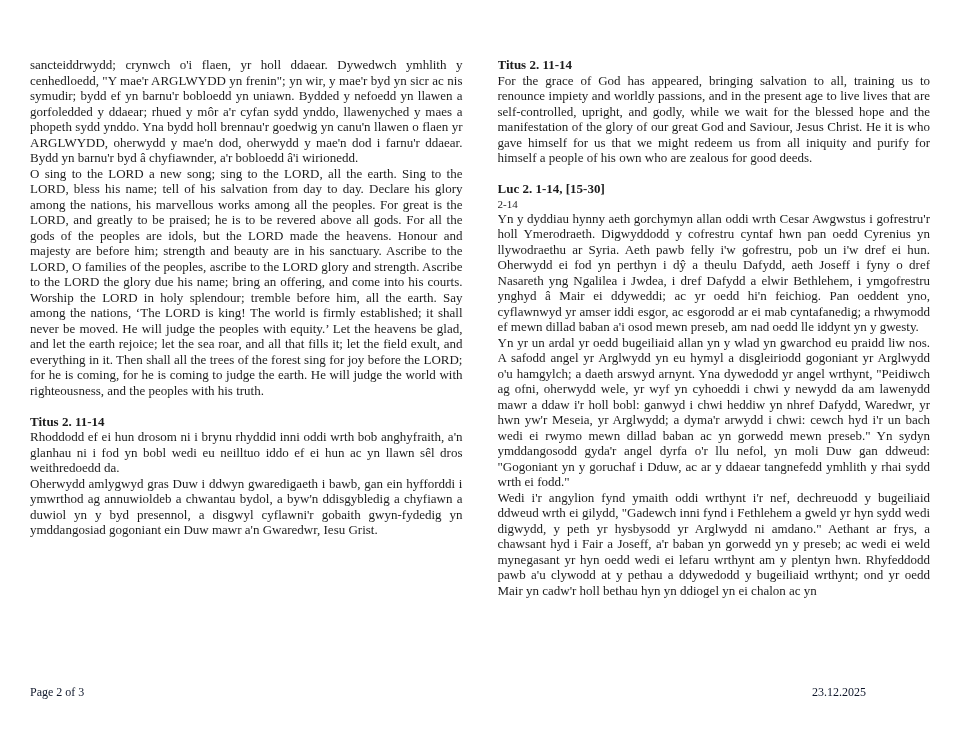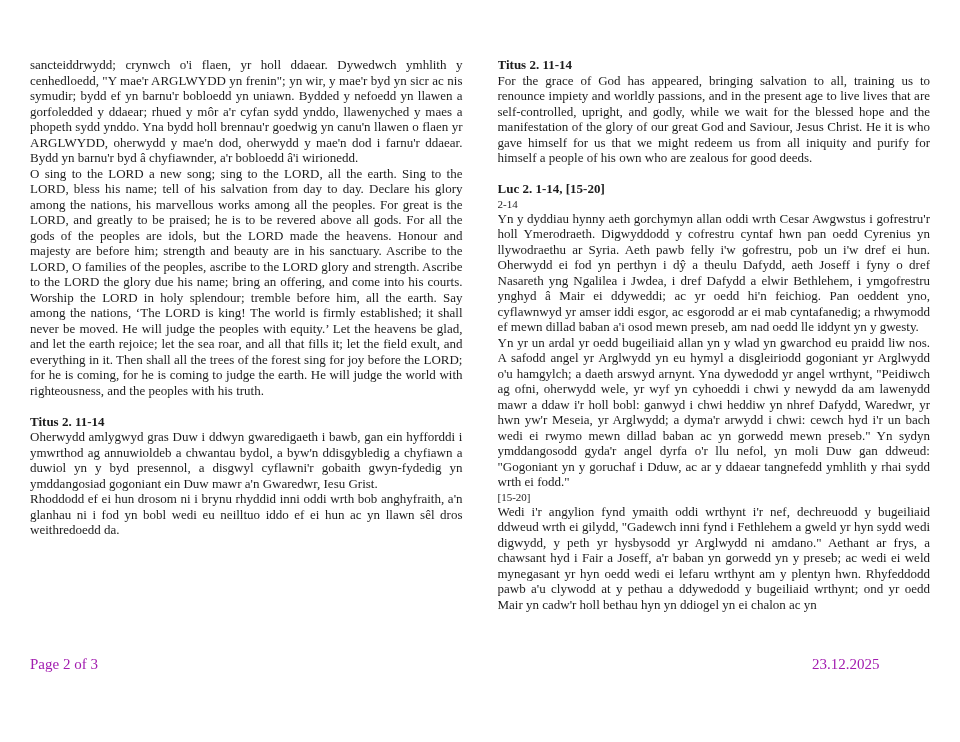--- a/index.html
+++ b/index.html
@@ -47,50 +47,49 @@
   .column > :first-child {
     margin-top: 0;
   }
   .subhead {
     font-size: 11px;
     line-height: 14px;
     margin: 0;
   }
   .footer-item {
     position: absolute;
-    top: 656px;
-    font-size: 15px;
+    top: 684px;
+    font-size: 12px;
     line-height: 16px;
-    color: #a21caf;
+    color: #0f172a;
   }
   .footer-page { left: 30px; }
   .footer-date { left: 812px; }
 </style>
 </head>
 <body>
 
 <div class="page">
   <div class="columns">
 
     <div class="column">
       <p>sancteiddrwydd; crynwch o'i flaen, yr holl ddaear. Dywedwch ymhlith y cenhedloedd, "Y mae'r ARGLWYDD yn frenin"; yn wir, y mae'r byd yn sicr ac nis symudir; bydd ef yn barnu'r bobloedd yn uniawn. Bydded y nefoedd yn llawen a gorfoledded y ddaear; rhued y môr a'r cyfan sydd ynddo, llawenyched y maes a phopeth sydd ynddo. Yna bydd holl brennau'r goedwig yn canu'n llawen o flaen yr ARGLWYDD, oherwydd y mae'n dod, oherwydd y mae'n dod i farnu'r ddaear. Bydd yn barnu'r byd â chyfiawnder, a'r bobloedd â'i wirionedd.</p>
       <p>O sing to the LORD a new song; sing to the LORD, all the earth. Sing to the LORD, bless his name; tell of his salvation from day to day. Declare his glory among the nations, his marvellous works among all the peoples. For great is the LORD, and greatly to be praised; he is to be revered above all gods. For all the gods of the peoples are idols, but the LORD made the heavens. Honour and majesty are before him; strength and beauty are in his sanctuary. Ascribe to the LORD, O families of the peoples, ascribe to the LORD glory and strength. Ascribe to the LORD the glory due his name; bring an offering, and come into his courts. Worship the LORD in holy splendour; tremble before him, all the earth. Say among the nations, ‘The LORD is king! The world is firmly established; it shall never be moved. He will judge the peoples with equity.’ Let the heavens be glad, and let the earth rejoice; let the sea roar, and all that fills it; let the field exult, and everything in it. Then shall all the trees of the forest sing for joy before the LORD; for he is coming, for he is coming to judge the earth. He will judge the world with righteousness, and the peoples with his truth.</p>
       <h2>Titus 2. 11-14</h2>
+      <p>Rhoddodd ef ei hun drosom ni i brynu rhyddid inni oddi wrth bob anghyfraith, a'n glanhau ni i fod yn bobl wedi eu neilltuo iddo ef ei hun ac yn llawn sêl dros weithredoedd da.</p>
       <p>Oherwydd amlygwyd gras Duw i ddwyn gwaredigaeth i bawb, gan ein hyfforddi i ymwrthod ag annuwioldeb a chwantau bydol, a byw'n ddisgybledig a chyfiawn a duwiol yn y byd presennol, a disgwyl cyflawni'r gobaith gwyn-fydedig yn ymddangosiad gogoniant ein Duw mawr a'n Gwaredwr, Iesu Grist.</p>
-      <p>Rhoddodd ef ei hun drosom ni i brynu rhyddid inni oddi wrth bob anghyfraith, a'n glanhau ni i fod yn bobl wedi eu neilltuo iddo ef ei hun ac yn llawn sêl dros weithredoedd da.</p>
     </div>
 
     <div class="column">
       <h2>Titus 2. 11-14</h2>
       <p>For the grace of God has appeared, bringing salvation to all, training us to renounce impiety and worldly passions, and in the present age to live lives that are self-controlled, upright, and godly, while we wait for the blessed hope and the manifestation of the glory of our great God and Saviour, Jesus Christ. He it is who gave himself for us that we might redeem us from all iniquity and purify for himself a people of his own who are zealous for good deeds.</p>
-      <h2>Luc 2. 1-14, [15-20]</h2>
+      <h2>Luc 2. 1-14, [15-30]</h2>
       <div class="subhead">2-14</div>
       <p>Yn y dyddiau hynny aeth gorchymyn allan oddi wrth Cesar Awgwstus i gofrestru'r holl Ymerodraeth. Digwyddodd y cofrestru cyntaf hwn pan oedd Cyrenius yn llywodraethu ar Syria. Aeth pawb felly i'w gofrestru, pob un i'w dref ei hun. Oherwydd ei fod yn perthyn i dŷ a theulu Dafydd, aeth Joseff i fyny o dref Nasareth yng Ngalilea i Jwdea, i dref Dafydd a elwir Bethlehem, i ymgofrestru ynghyd â Mair ei ddyweddi; ac yr oedd hi'n feichiog. Pan oeddent yno, cyflawnwyd yr amser iddi esgor, ac esgorodd ar ei mab cyntafanedig; a rhwymodd ef mewn dillad baban a'i osod mewn preseb, am nad oedd lle iddynt yn y gwesty.</p>
       <p>Yn yr un ardal yr oedd bugeiliaid allan yn y wlad yn gwarchod eu praidd liw nos. A safodd angel yr Arglwydd yn eu hymyl a disgleiriodd gogoniant yr Arglwydd o'u hamgylch; a daeth arswyd arnynt. Yna dywedodd yr angel wrthynt, "Peidiwch ag ofni, oherwydd wele, yr wyf yn cyhoeddi i chwi y newydd da am lawenydd mawr a ddaw i'r holl bobl: ganwyd i chwi heddiw yn nhref Dafydd, Waredwr, yr hwn yw'r Meseia, yr Arglwydd; a dyma'r arwydd i chwi: cewch hyd i'r un bach wedi ei rwymo mewn dillad baban ac yn gorwedd mewn preseb." Yn sydyn ymddangosodd gyda'r angel dyrfa o'r llu nefol, yn moli Duw gan ddweud: "Gogoniant yn y goruchaf i Dduw, ac ar y ddaear tangnefedd ymhlith y rhai sydd wrth ei fodd."</p>
-      <div class="subhead">[15-20]</div>
       <p>Wedi i'r angylion fynd ymaith oddi wrthynt i'r nef, dechreuodd y bugeiliaid ddweud wrth ei gilydd, "Gadewch inni fynd i Fethlehem a gweld yr hyn sydd wedi digwydd, y peth yr hysbysodd yr Arglwydd ni amdano." Aethant ar frys, a chawsant hyd i Fair a Joseff, a'r baban yn gorwedd yn y preseb; ac wedi ei weld mynegasant yr hyn oedd wedi ei lefaru wrthynt am y plentyn hwn. Rhyfeddodd pawb a'u clywodd at y pethau a ddywedodd y bugeiliaid wrthynt; ond yr oedd Mair yn cadw'r holl bethau hyn yn ddiogel yn ei chalon ac yn</p>
     </div>
 
   </div>
 
   <span class="footer-item footer-page">Page 2 of 3</span>
   <span class="footer-item footer-date">23.12.2025</span>
 </div>
 
 </body></html>

